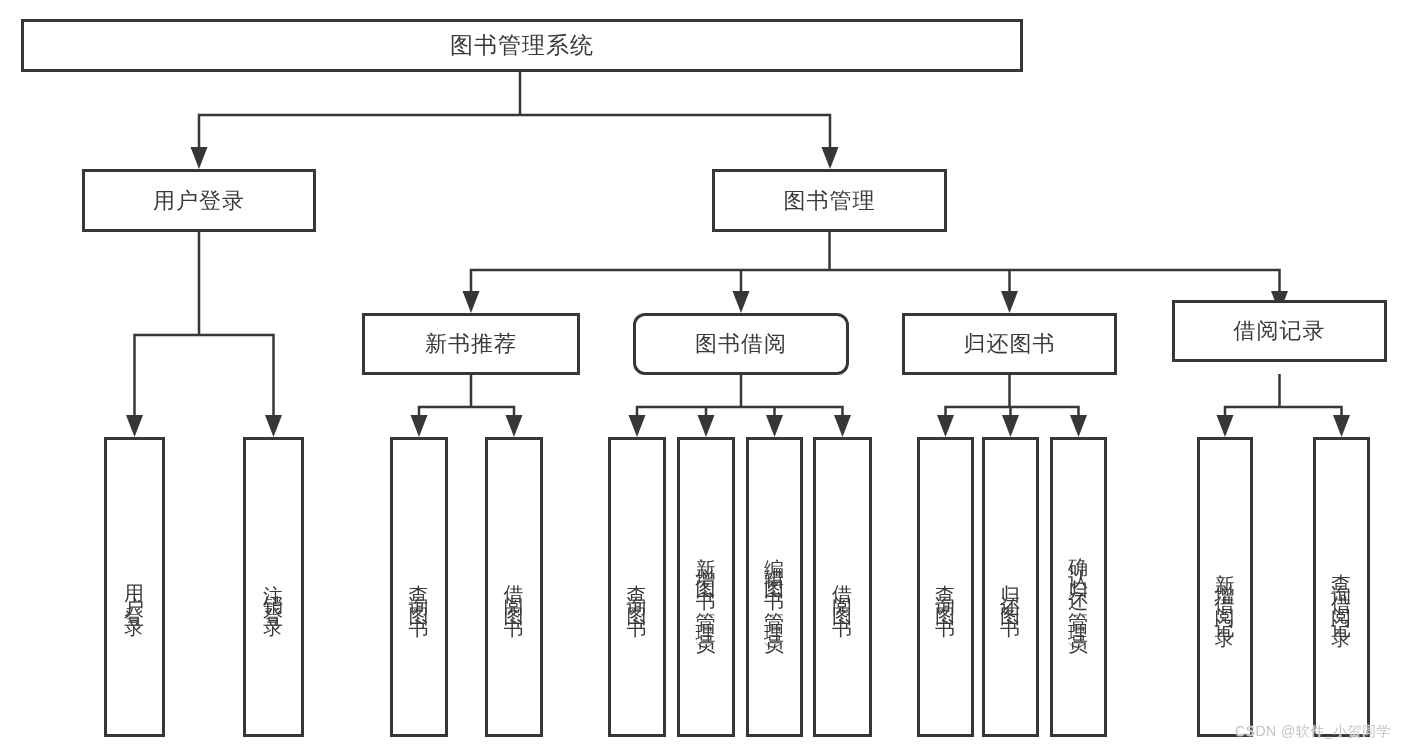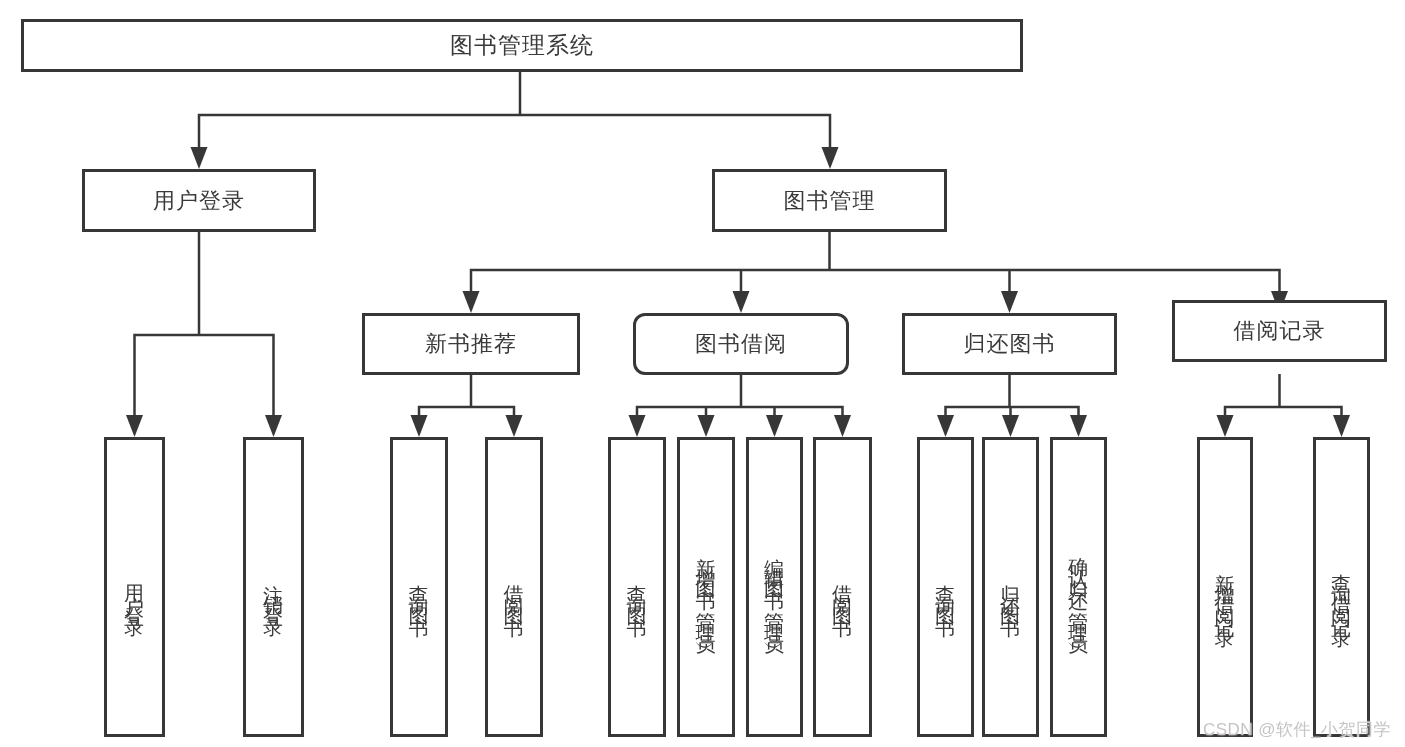--- a/index.html
+++ b/index.html
@@ -45,21 +45,21 @@
     text-orientation: mixed;
     font-size: 20px;
     letter-spacing: 11px;
     line-height: 1;
     padding-top: 8px;
   }
   .watermark {
     position: absolute;
     right: 14px;
     bottom: 6px;
-    font-size: 17px;
+    font-size: 14px;
     letter-spacing: 0.5px;
     color: var(--watermark);
     text-shadow: 0 0 2px #ffffff, 0 0 1px #ffffff;
     z-index: 5;
     white-space: nowrap;
   }
 </style>
 </head>
 <body>
 

